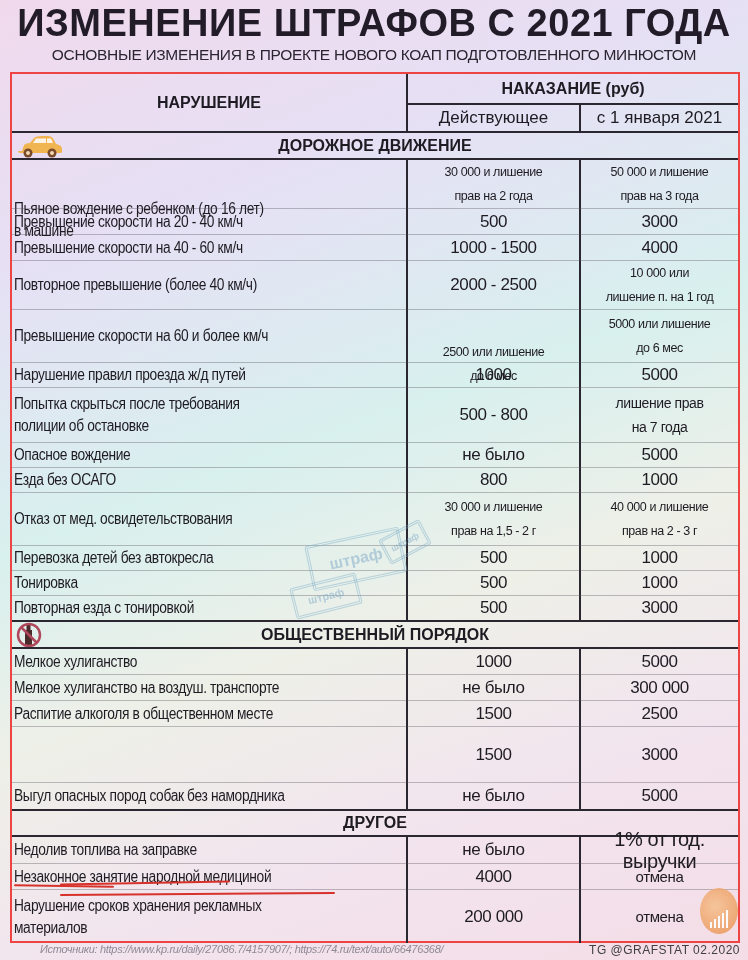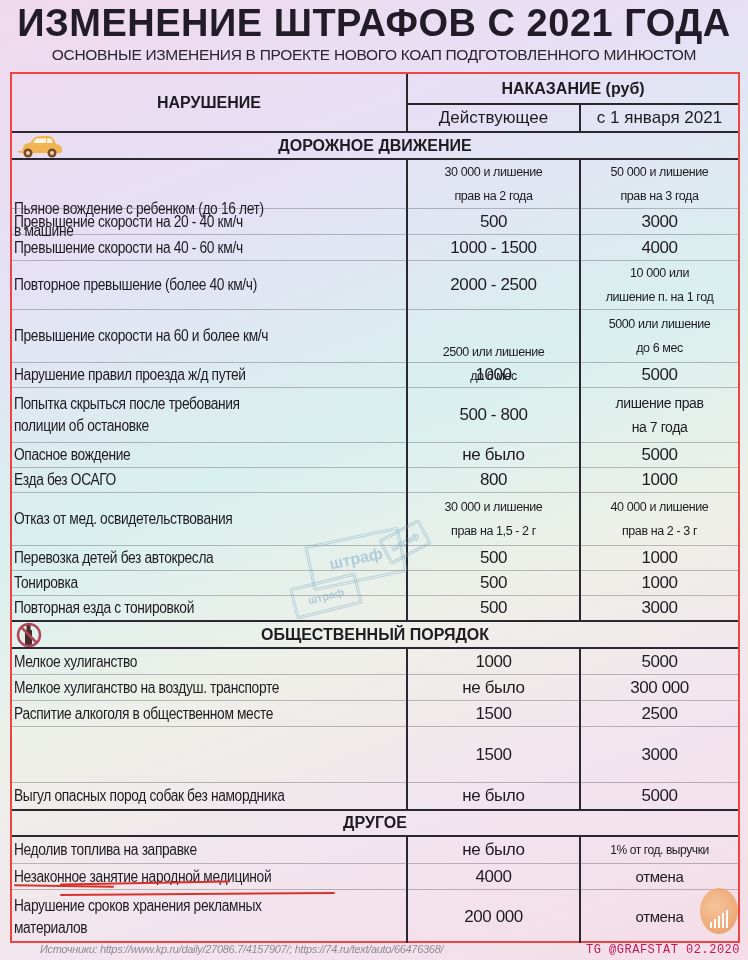--- a/index.html
+++ b/index.html
@@ -38,21 +38,21 @@
     font-size: 16px; letter-spacing: 0px; font-weight: bold;
   }
   .hdr { position: absolute; display: flex; align-items: center; justify-content: center; font-weight: bold; font-size: 16px; }
   .hdr2 { position: absolute; display: flex; align-items: center; justify-content: center; font-size: 17px; }
   .narrow { display: inline-block; transform: scaleX(0.86); transform-origin: left center; white-space: nowrap; }
   .source {
     position: absolute; left: 40px; top: 943px; font-size: 11px; font-style: italic; color: #8f8a96;
     letter-spacing: -0.3px;
   }
   .credit {
-    position: absolute; right: 8px; top: 943px; font-size: 12px; color: #be185d; letter-spacing: 0.5px; font-family: Liberation Mono, monospace;
+    position: absolute; right: 8px; top: 943px; font-size: 12px; color: #404040; letter-spacing: 0.5px;
   }
   .stamp {
     position: absolute; border: 3px double rgba(120,170,200,0.45); color: rgba(110,160,195,0.45);
     font-weight: bold; display: flex; align-items: center; justify-content: center; border-radius: 3px;
   }
   .redline { position: absolute; height: 2px; background: #d7322b; border-radius: 2px; }
   .logo {
     position: absolute; left: 700px; top: 888px; width: 38px; height: 46px; border-radius: 50%;
     background: radial-gradient(circle at 40% 40%, #f6c08e, #e9904f);
     opacity: 0.85; display: flex; align-items: flex-end; justify-content: center; padding-bottom: 6px; box-sizing: border-box;
@@ -259,21 +259,21 @@
 
   <div class="section-head" style="top:737px; height:24px;">
     <span>ДРУГОЕ</span>
   </div>
   <div class="hline thick" style="width:726px; top:761px;"></div>
 
   <div class="cell name" style="left:0; width:394px; top:763px; height:26px;">
       <span class="narrow">Недолив топлива на заправке</span>
     </div>
   <div class="cell val" style="left:396px; width:171px; top:763px; height:26px;">не было</div>
-  <div class="cell val" style="left:569px; width:157px; top:763px; height:26px; font-size:12px;">1% от год. выручки</div>
+  <div class="cell val" style="left:569px; width:157px; top:763px; height:26px; font-size:20px;">1% от год. выручки</div>
   <div class="hline thin" style="width:726px; top:789px;"></div>
 
   <div class="cell name" style="left:0; width:394px; top:790px; height:25px;">
       <span class="narrow">Незаконное занятие народной медициной</span>
     </div>
   <div class="cell val" style="left:396px; width:171px; top:790px; height:25px;">4000</div>
   <div class="cell val" style="left:569px; width:157px; top:790px; height:25px; font-size:15px;">отмена</div>
   <div class="hline thin" style="width:726px; top:815px;"></div>
 
   <div class="cell name" style="left:0; width:394px; top:816px; height:53px; flex-direction:column; align-items:flex-start; justify-content:center;">

